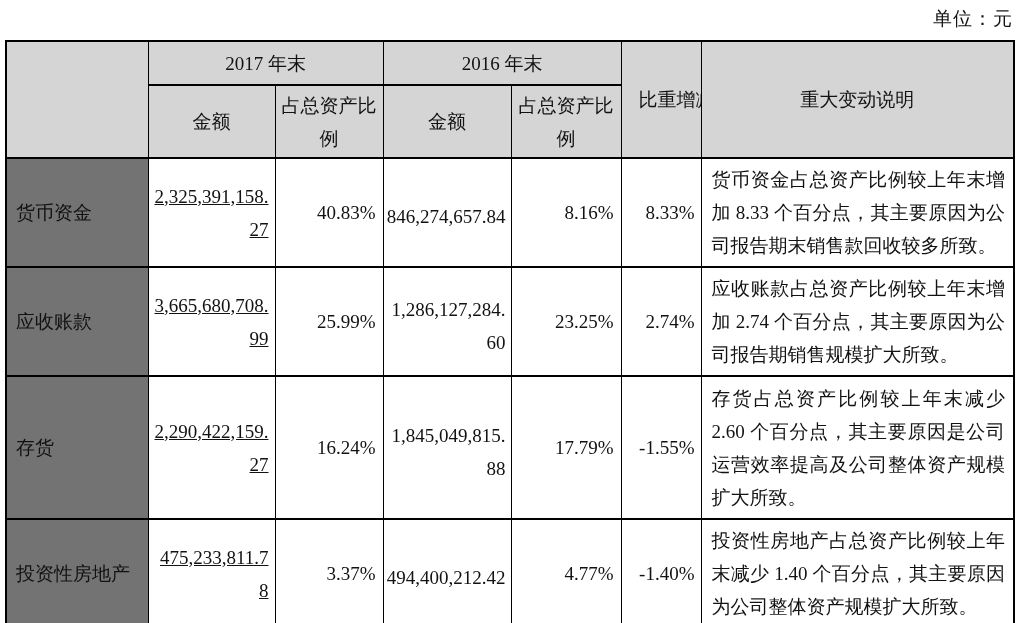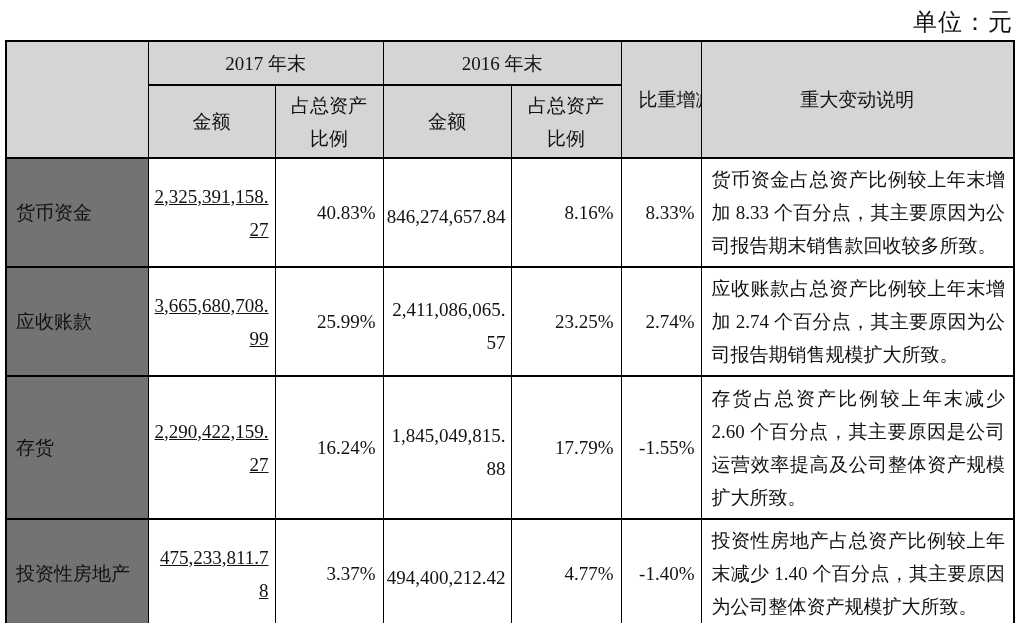--- a/index.html
+++ b/index.html
@@ -12,21 +12,21 @@
     position: relative;
   }
   .page {
     position: absolute; left: 0; top: 0;
     width: 1024px; height: 623px;
     overflow: hidden;
   }
   .unit-label {
     position: absolute;
     top: 6px; right: 11px;
-    font-size: 24px;
+    font-size: 19px;
     letter-spacing: 1px;
   }
   table.fin {
     position: absolute;
     left: 5px; top: 40px;
     width: 1008px;
     border-collapse: collapse;
     table-layout: fixed;
     font-size: 19px;
     border: 2px solid #000;
@@ -36,21 +36,21 @@
     border-top-width: 2px;
     border-bottom-width: 2px;
     vertical-align: middle;
     font-weight: 400;
     line-height: 33px;
     overflow: hidden;
   }
   .hd {
     background: #d5d5d5;
     text-align: center;
-    padding: 0 9px;
+    padding: 0 0;
   }
   .hd-change { white-space: nowrap; padding: 0 17px; }
   .lbl {
     background: #737373;
     text-align: left;
     padding: 0 4px 0 9px;
   }
   .num {
     text-align: right;
     word-break: break-all;
@@ -110,21 +110,21 @@
         <td class="pct">40.83%</td>
         <td class="num num16">846,274,657.84</td>
         <td class="pct">8.16%</td>
         <td class="chg">8.33%</td>
         <td class="rmk">货币资金占总资产比例较上年末增加 8.33 个百分点，其主要原因为公司报告期末销售款回收较多所致。</td>
       </tr>
       <tr class="r1">
         <th class="lbl">应收账款</th>
         <td class="num num17">3,665,680,708.99</td>
         <td class="pct">25.99%</td>
-        <td class="num num16">2,411,086,065.57</td>
+        <td class="num num16">1,286,127,284.60</td>
         <td class="pct">23.25%</td>
         <td class="chg">2.74%</td>
         <td class="rmk">应收账款占总资产比例较上年末增加 2.74 个百分点，其主要原因为公司报告期销售规模扩大所致。</td>
       </tr>
       <tr class="r2">
         <th class="lbl">存货</th>
         <td class="num num17">2,290,422,159.27</td>
         <td class="pct">16.24%</td>
         <td class="num num16">1,845,049,815.88</td>
         <td class="pct">17.79%</td>

